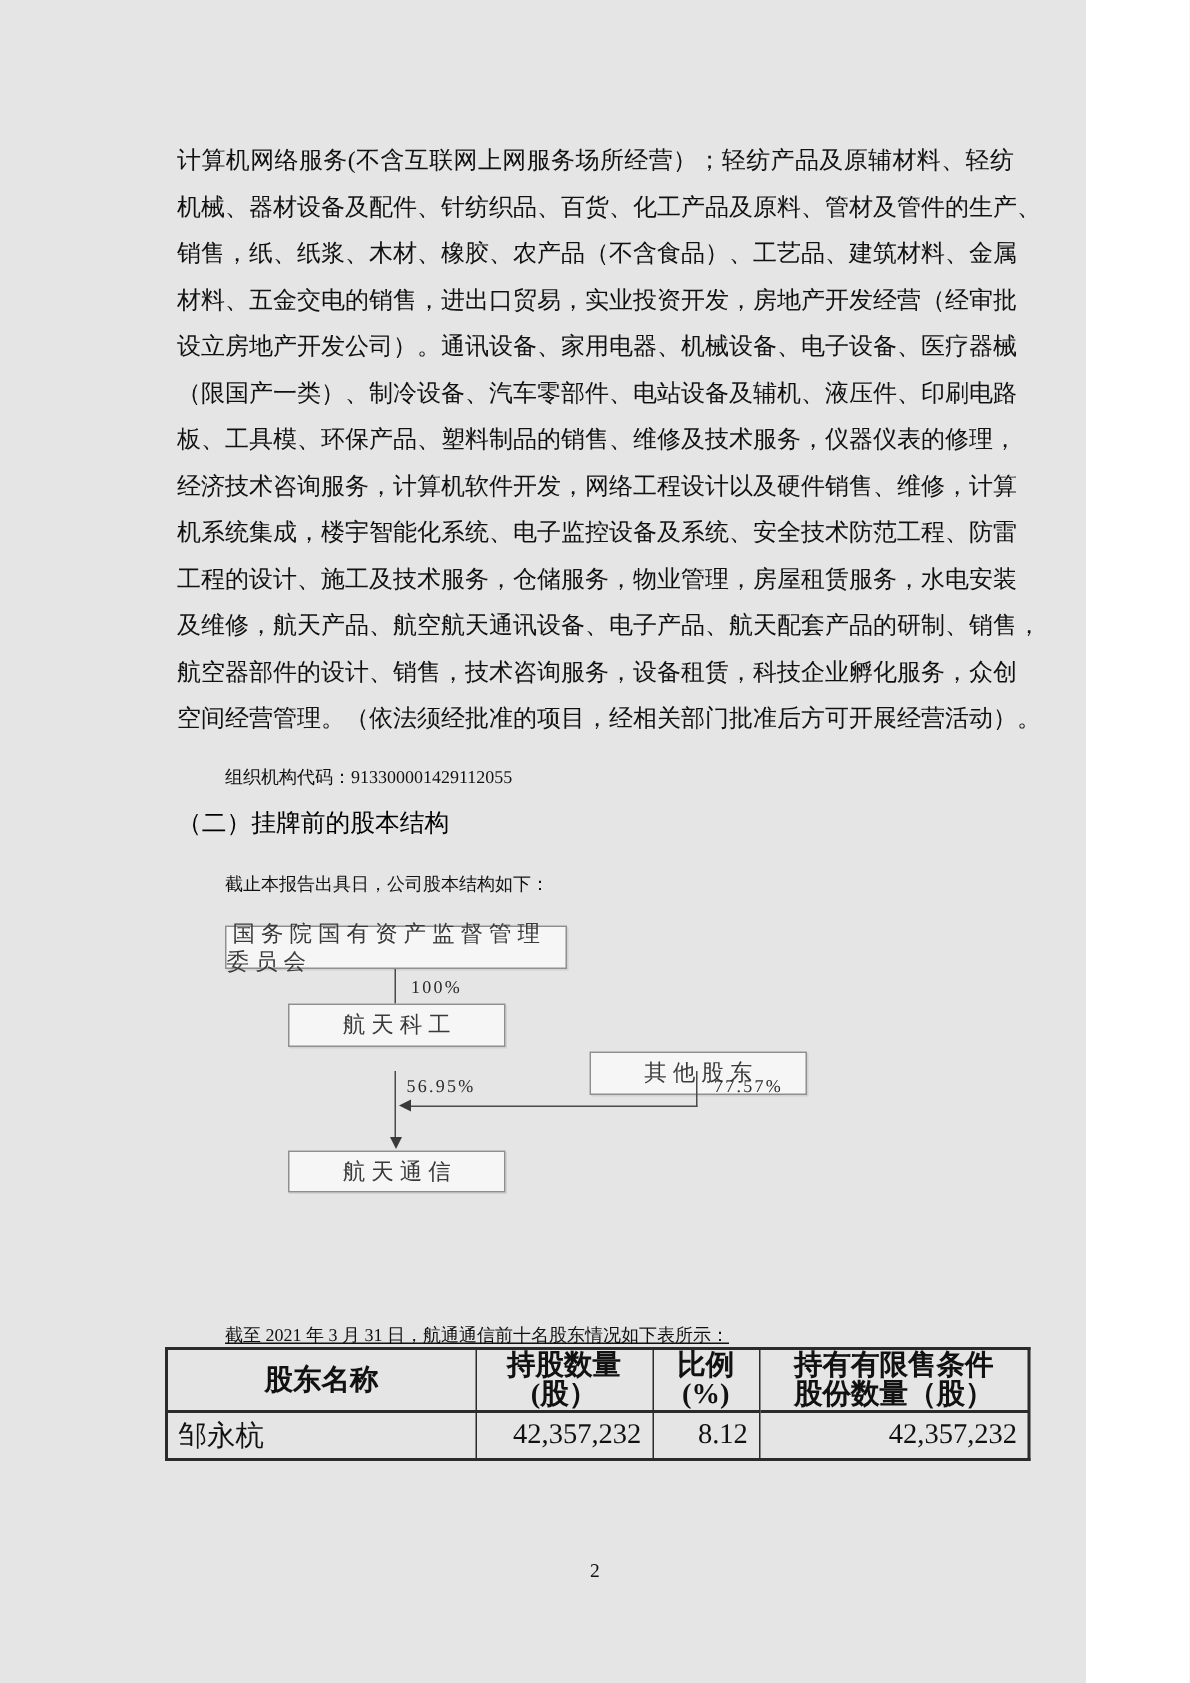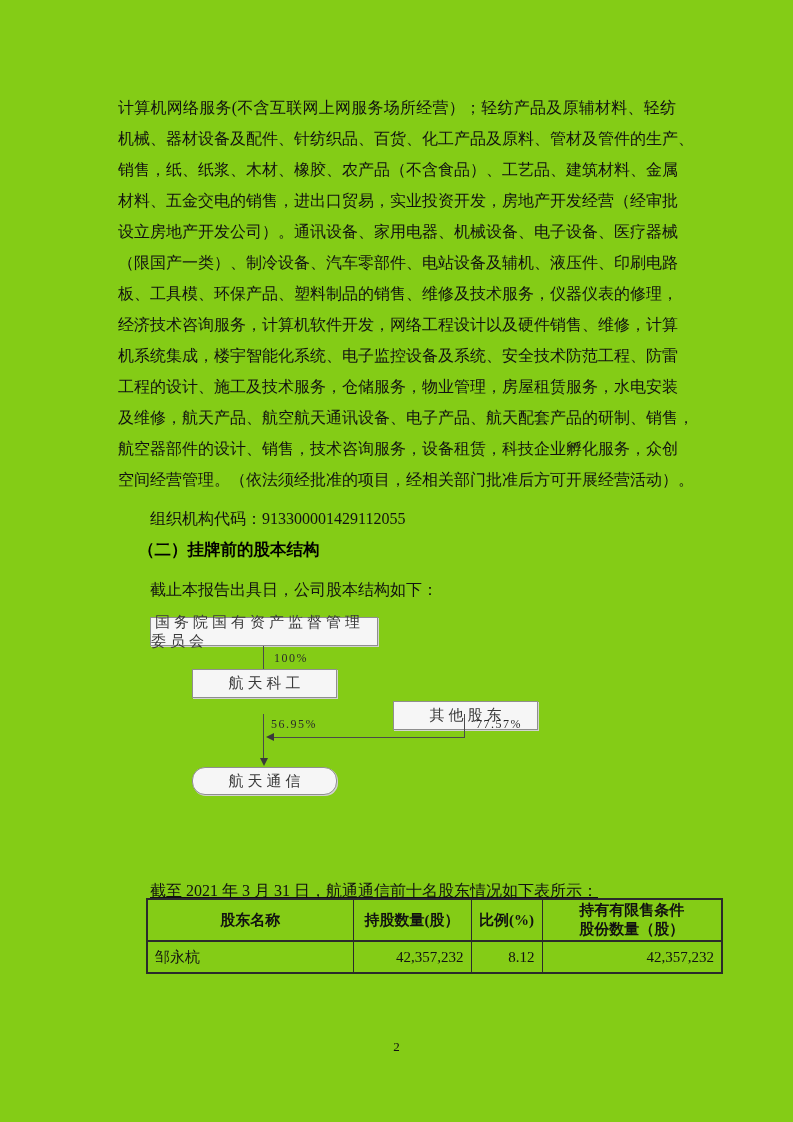--- a/index.html
+++ b/index.html
@@ -1,44 +1,43 @@
 <!DOCTYPE html>
 <html><head>
 <meta charset="utf-8">
 <style>
   html,body{margin:0;padding:0;background:#ffffff;}
   .page{
     position:relative;
-    width:793px;height:1122px;
-    background:#84cc16;
+    width:724px;height:1122px;
+    background:#e5e5e5;
     overflow:hidden;
     font-family:"Liberation Serif","DejaVu Serif",serif;
     color:#111111;
   }
   
   .para{
     position:absolute;left:118px;top:92px;width:558px;
   }
   .jline{
     height:31px;line-height:31px;font-size:16px;
     text-align:justify;text-align-last:justify;
     white-space:nowrap;overflow:visible;
   }
   
   .tline{
     position:absolute;left:118px;width:558px;
-    height:31px;line-height:31px;font-size:16px;
+    height:31px;line-height:31px;font-size:12px;
   }
   .indent2{text-indent:32px;}
   .heading{
     position:absolute;left:118px;width:560px;
     font-family:"Liberation Sans","DejaVu Sans",sans-serif;
-    font-weight:bold;font-size:16.5px;line-height:24px;
+    font-weight:normal;font-size:16.5px;line-height:24px;
     color:#000000;
-    margin-left:20px;
   }
   
   .diagram{position:absolute;left:150px;top:617px;width:390px;height:180px;}
   .dbox{
     position:absolute;box-sizing:border-box;
     background:#f6f6f6;border:1px solid #8f8f8f;
     box-shadow:1px 1px 0 #d2d2d2;
     display:flex;align-items:center;justify-content:center;
     font-size:15px;letter-spacing:4px;color:#3a3a3a;
     text-indent:4px; 
@@ -55,21 +54,21 @@
     border-right:8px solid #3a3a3a;
   }
   .dlabel{
     position:absolute;font-size:12px;letter-spacing:1.5px;color:#2a2a2a;
     white-space:nowrap;
   }
   
   .shtable{
     position:absolute;left:110px;top:898px;
     border-collapse:collapse;table-layout:fixed;
-    font-size:15px;color:#111111;margin-left:36px;
+    font-size:19px;color:#111111;
   }
   .shtable td,.shtable th{
     border:1px solid #2b2b2b;box-sizing:border-box;
     padding:0 7px;overflow:hidden;
   }
   .shtable{border:2px solid #2b2b2b;}
   .shtable th{
     font-weight:bold;text-align:center;vertical-align:middle;
     height:42px;line-height:19px;border-bottom:2px solid #2b2b2b;
     white-space:pre-line;
@@ -123,21 +122,21 @@
     <div class="dlabel" style="left:121px;top:100px;">56.95%</div>
     <div class="dlabel" style="left:326px;top:100px;">77.57%</div>
 
     <div class="dline" style="left:113px;top:97px;width:1px;height:45px;"></div>
     <div class="darrow-down" style="left:110px;top:141px;"></div>
 
     <div class="dline" style="left:314px;top:97px;width:1px;height:24px;"></div>
     <div class="dline" style="left:124px;top:120px;width:191px;height:1px;"></div>
     <div class="darrow-left" style="left:116px;top:116px;"></div>
 
-    <div class="dbox" style="left:42px;top:150px;width:145px;height:28px;border-radius:13px;">航天通信</div>
+    <div class="dbox" style="left:42px;top:150px;width:145px;height:28px;">航天通信</div>
   </div>
 
   <div class="tline indent2" style="top:875px;text-decoration:underline;">截至 2021 年 3 月 31 日，航通通信前十名股东情况如下表所示：</div>
 
   <table class="shtable">
     <colgroup>
       <col style="width:206px">
       <col style="width:118px">
       <col style="width:71px">
       <col style="width:180px">

